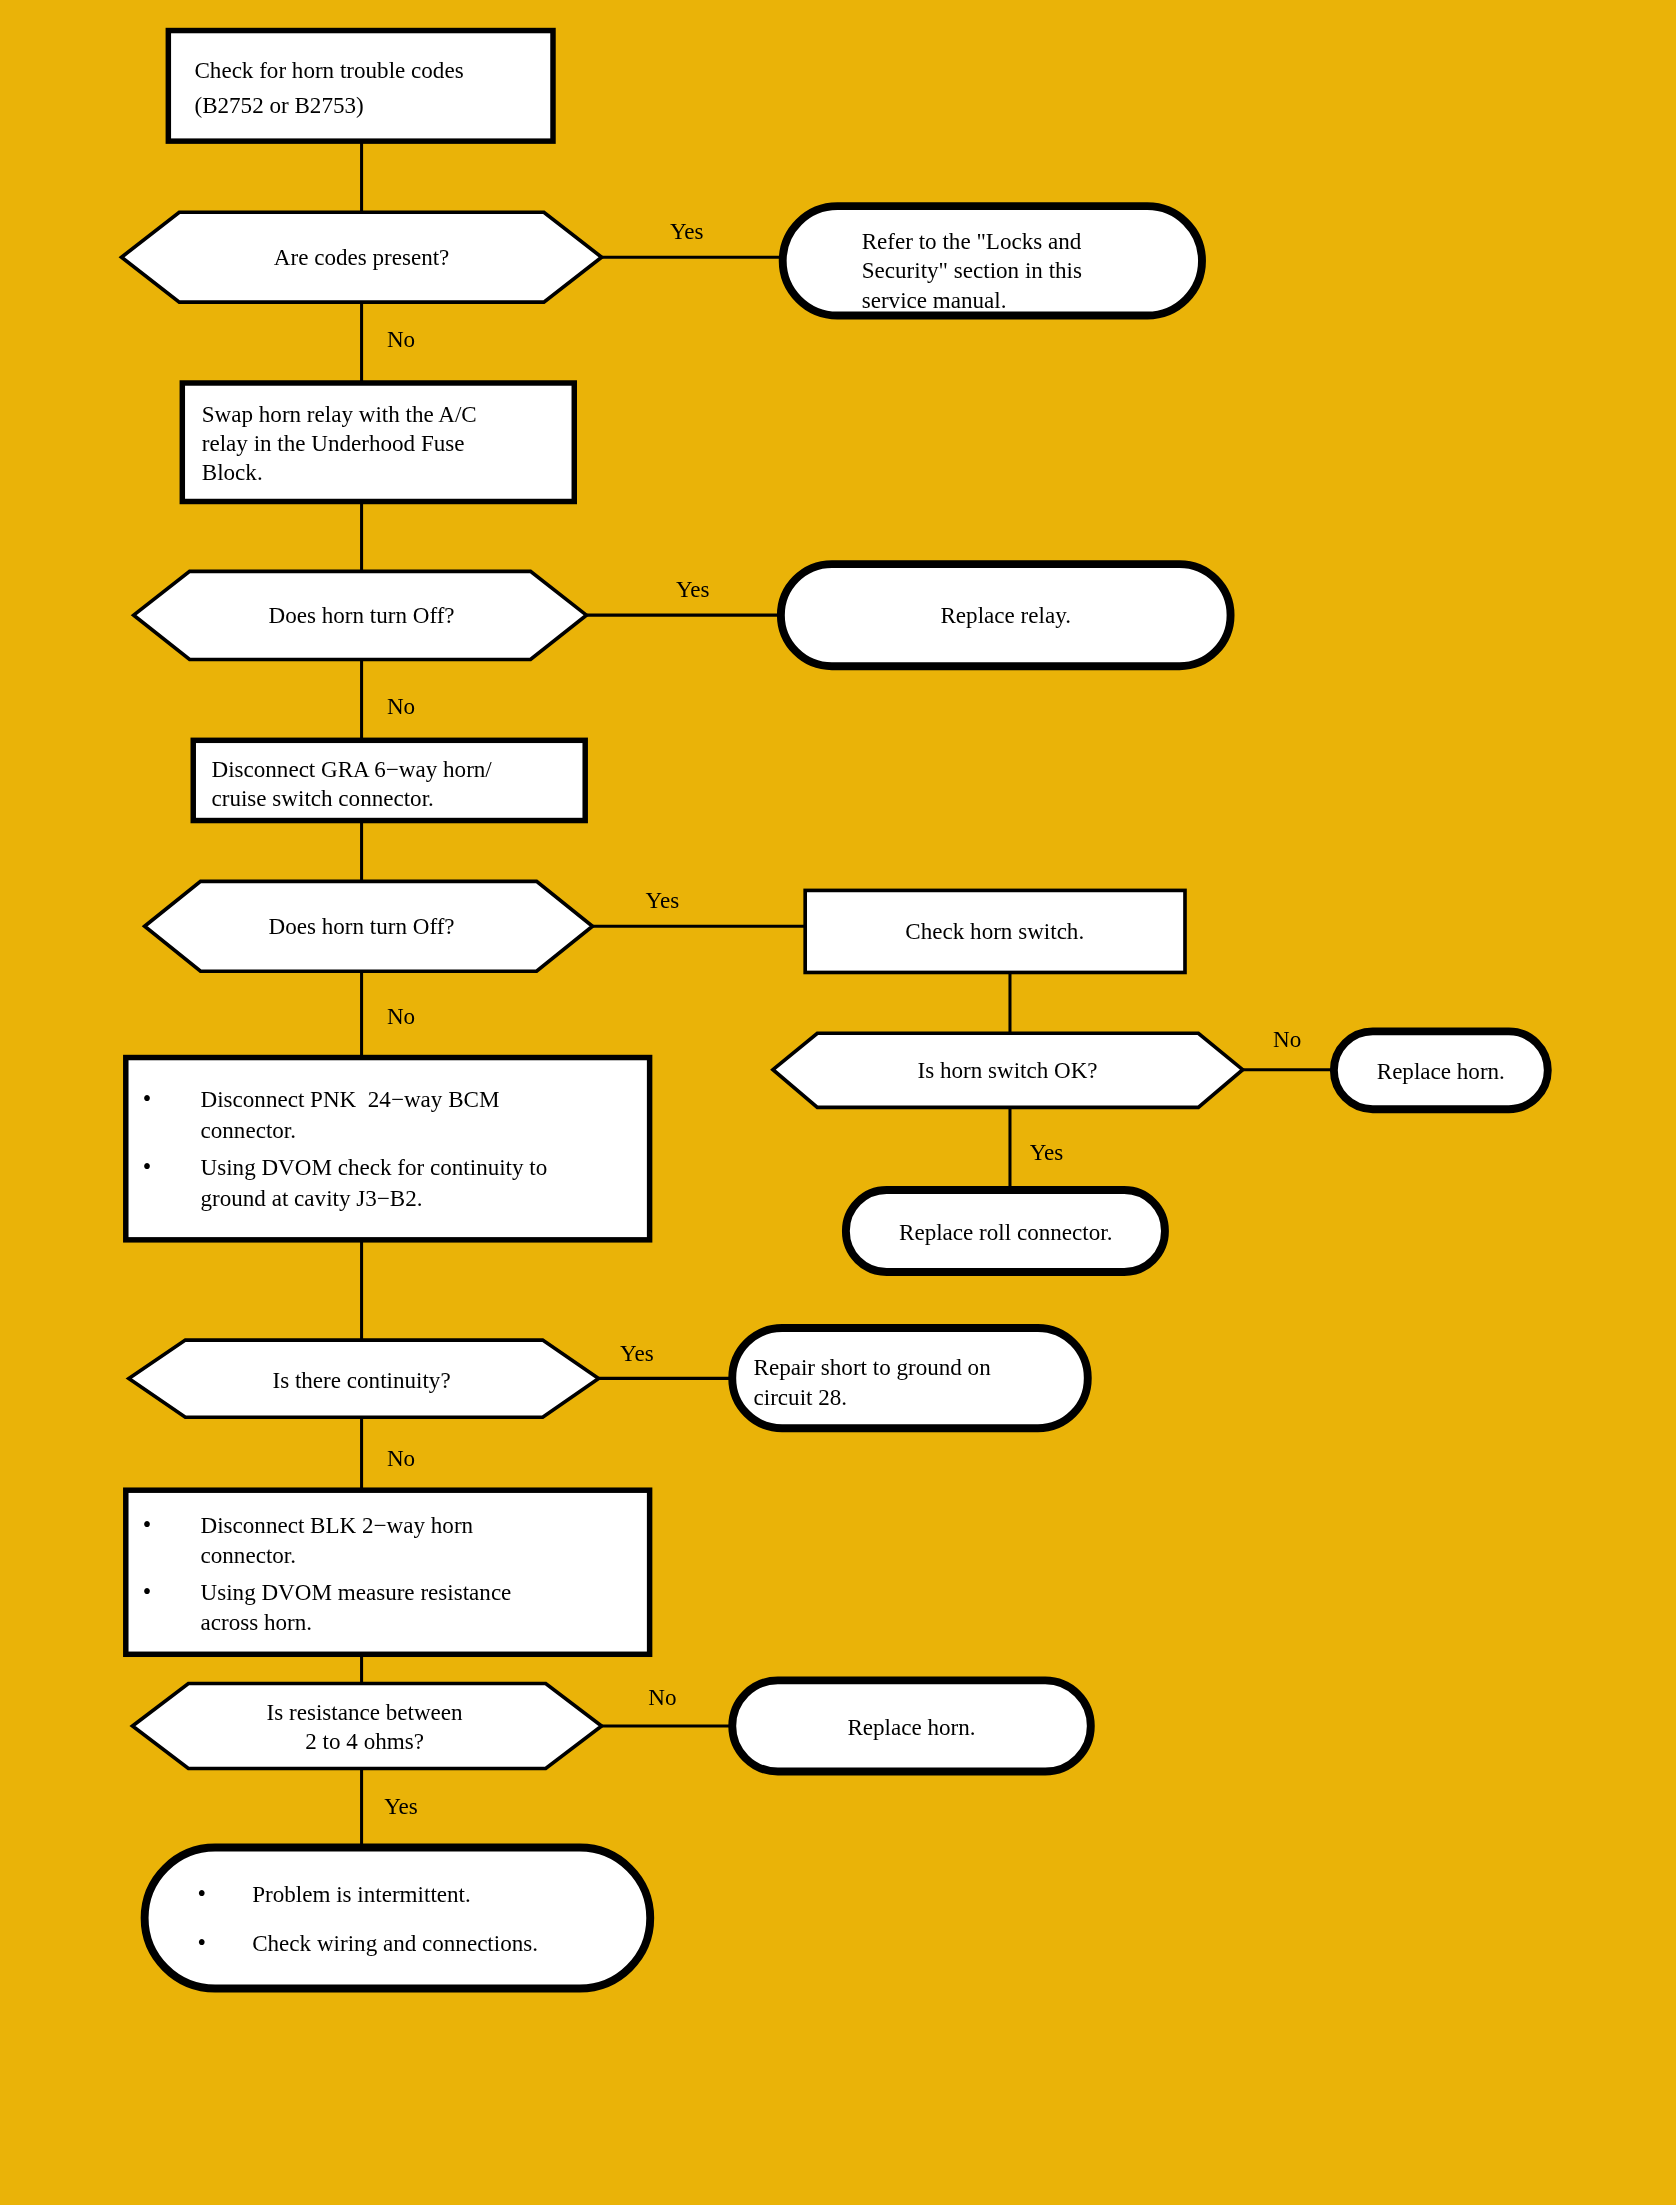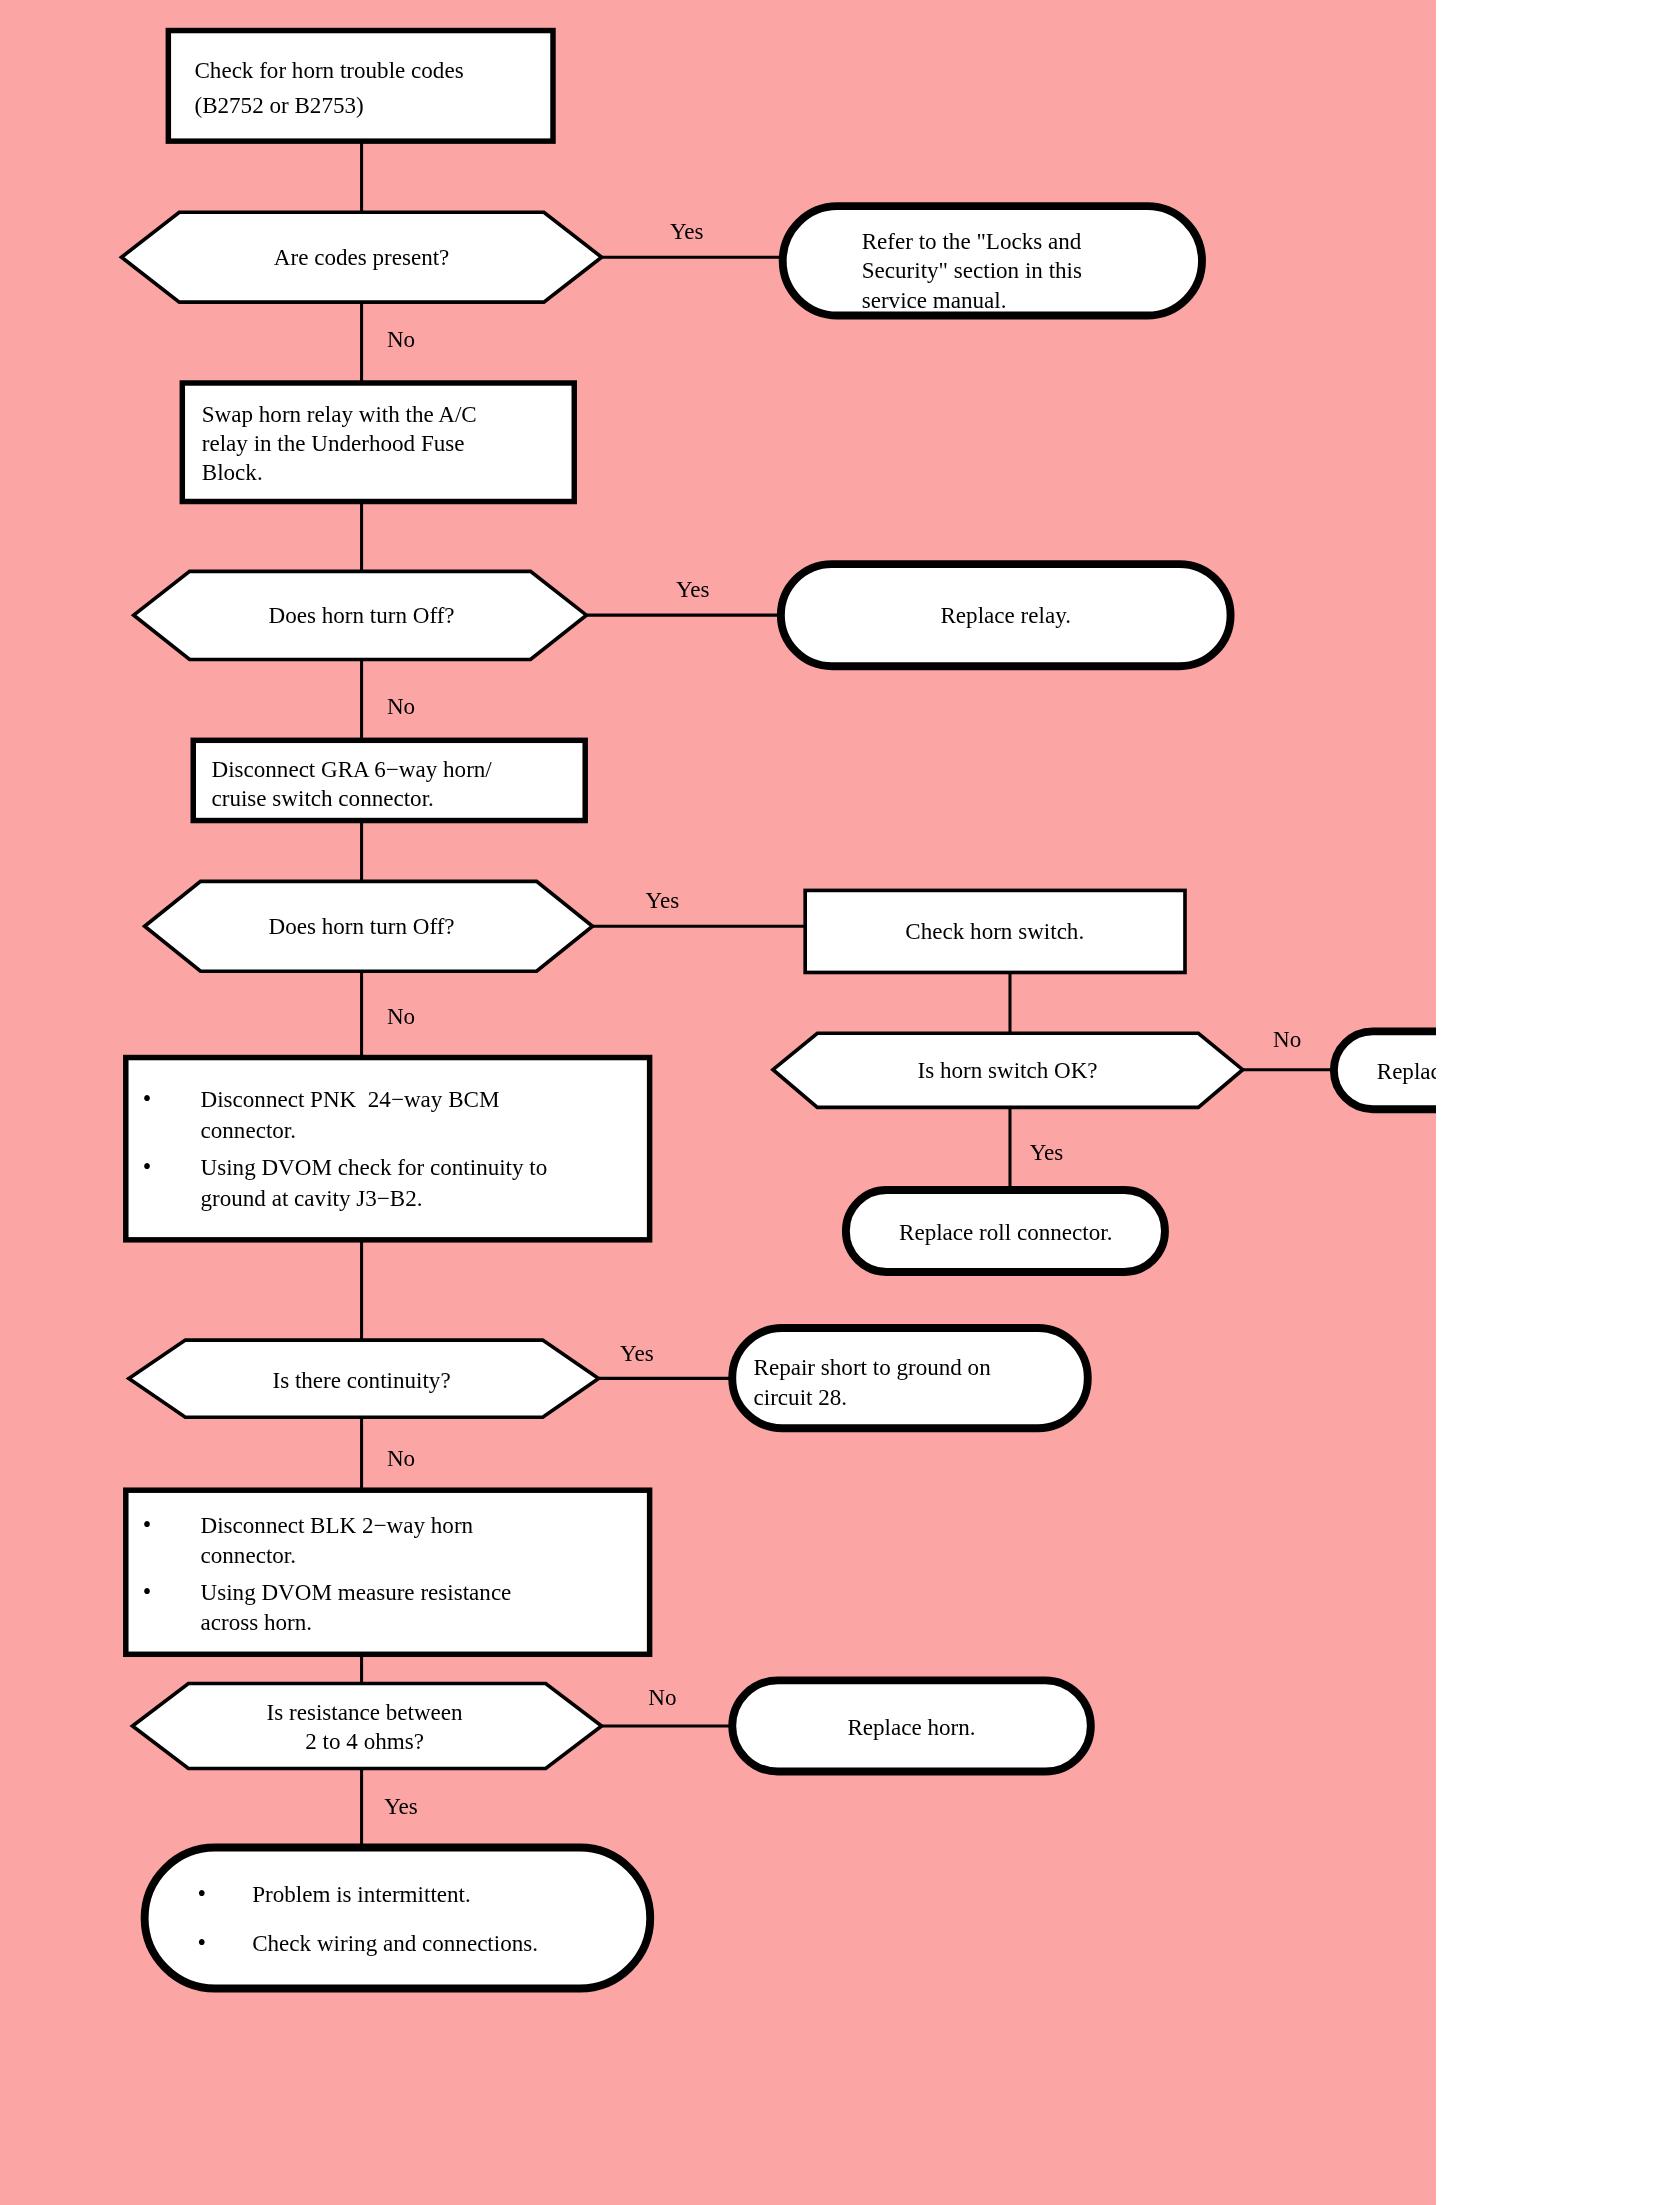--- a/index.html
+++ b/index.html
@@ -2,23 +2,23 @@
 <html style="font-size:9.7px"><head>
 <meta charset="utf-8">
 <style>
   html, body {
     margin: 0;
     padding: 0;
     background: #ffffff;
   }
   #page {
     position: relative;
-    width: 1436px;
+    width: 1676px;
     height: 2205px;
-    background: #fca5a5;
+    background: #eab308;
     overflow: hidden;
     text-decoration: underline;
   }
   svg#flow {
     display: block;
     width: 1676px;
     height: 2205px;
   }
   .proc-box {
     fill: #ffffff;

